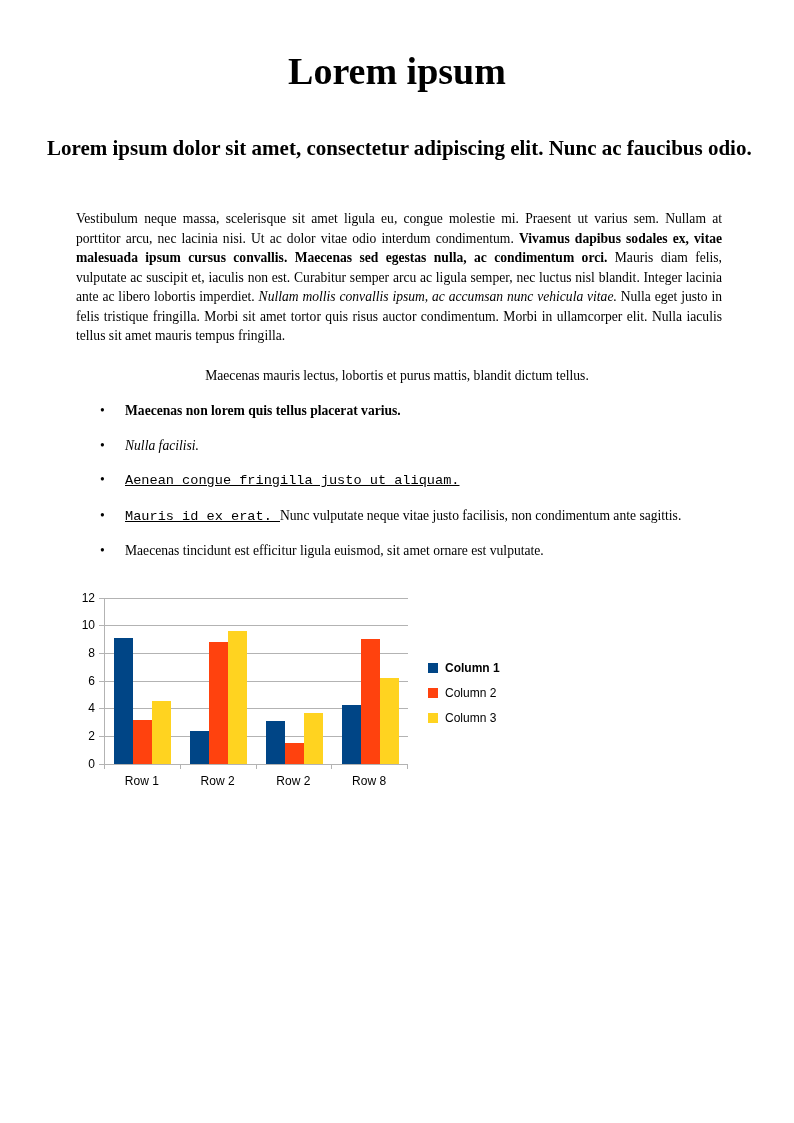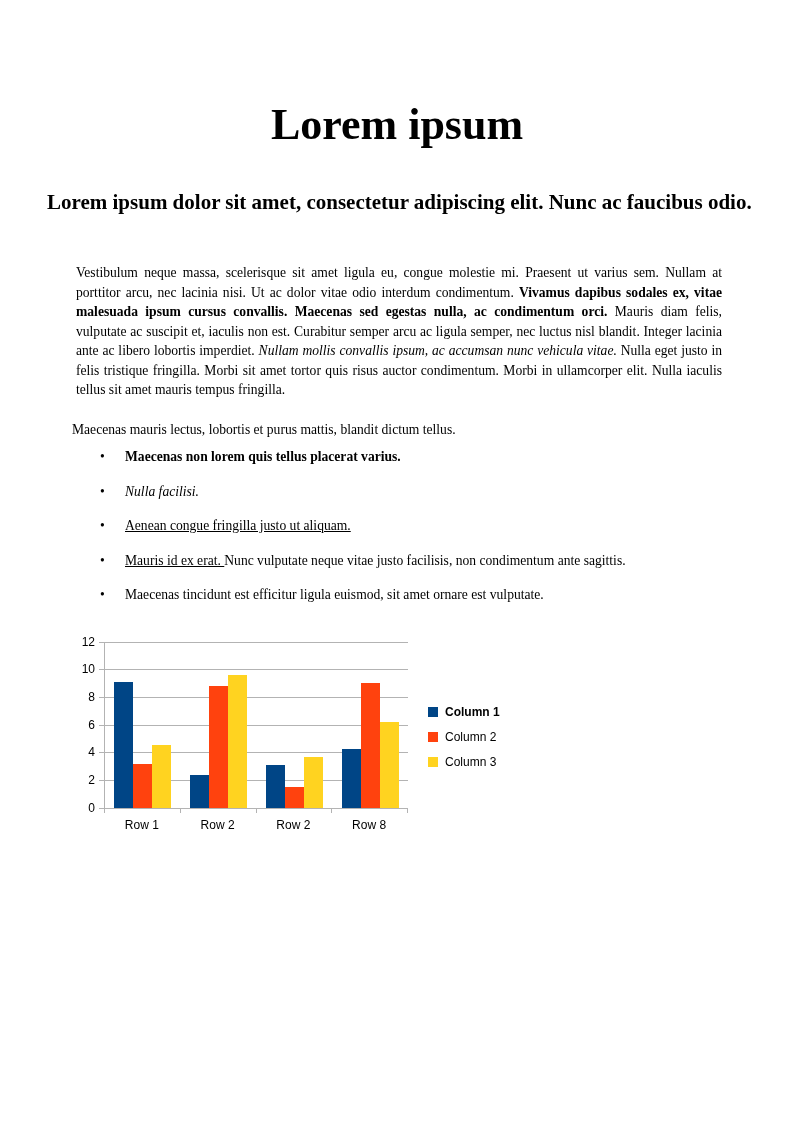--- a/index.html
+++ b/index.html
@@ -5,50 +5,50 @@
   html,body{margin:0;padding:0;background:#ffffff;}
   .page{
     position:relative;
     width:794px;height:1123px;
     background:#ffffff;
     font-family:"Liberation Serif",serif;
     color:#000000;
     overflow:hidden;
   }
   .doc-title{
-    margin:0;padding-top:106px;
-    font-size:44px;line-height:38px;font-weight:bold;
+    margin:0;padding-top:52px;
+    font-size:38px;line-height:38px;font-weight:bold;
     text-align:center;
   }
   .doc-heading{
     margin:44px 40px 0 47px;
     font-size:21px;line-height:29px;font-weight:bold;
     padding-left:30px;text-indent:-30px;
   }
   .body-par{
     margin:46px 72px 0 76px;
     font-size:13.6px;line-height:19.5px;
     text-align:justify;
   }
   .body-par2{
     margin:20px 72px 0 72px;
-    font-size:13.6px;line-height:19.5px;
+    font-size:13.6px;line-height:19.5px;text-align:center;
   }
   ul.doc-list{
     list-style:none;
     margin:5px 72px 0 100px;padding:0;
     font-size:13.6px;line-height:19.5px;
   }
   ul.doc-list li{position:relative;padding-left:25px;margin-top:15px;}
-  ul.doc-list li:first-child{margin-top:8px;}
+  ul.doc-list li:first-child{margin-top:16px;}
   ul.doc-list li::before{content:"\2022";position:absolute;left:0;top:0;}
   .seg-normal{font-weight:normal;}
   .seg-bold{font-weight:bold;}
   .seg-italic{font-style:italic;}
-  .seg-underline{text-decoration:underline;}
+  .seg-underline{text-decoration:underline;font-family:Liberation Mono, monospace;}
   
   .chart{
     position:relative;
     width:460px;height:215px;
     margin:21px 0 0 70px;
     font-family:"Liberation Sans",sans-serif;
     font-size:12px;color:#000000;
   }
   .chart .abs{position:absolute;}
   .chart .ylab{text-align:right;height:16px;line-height:16px;}

